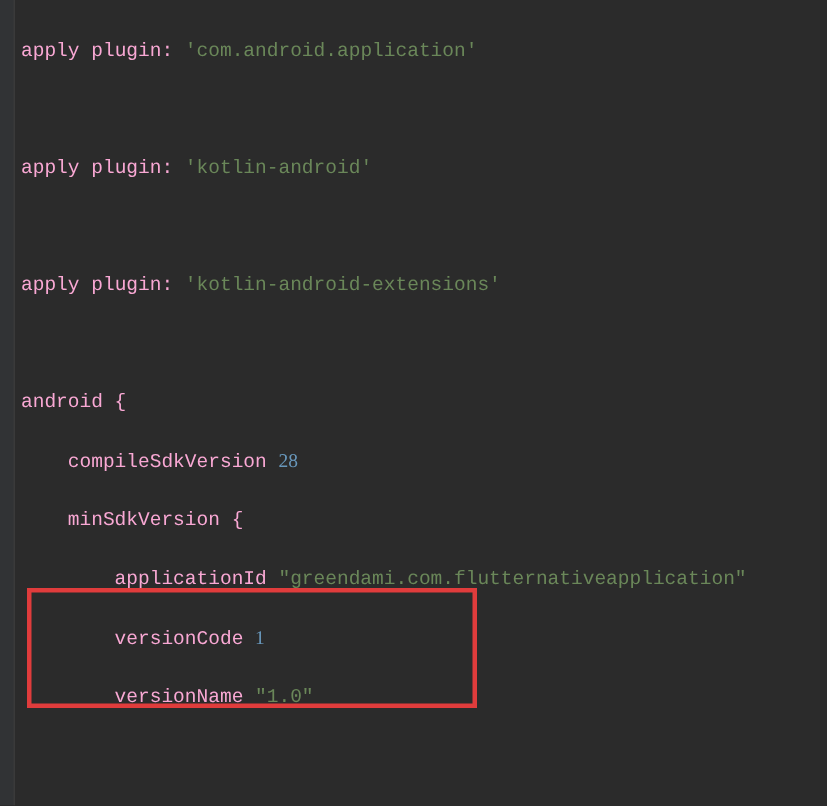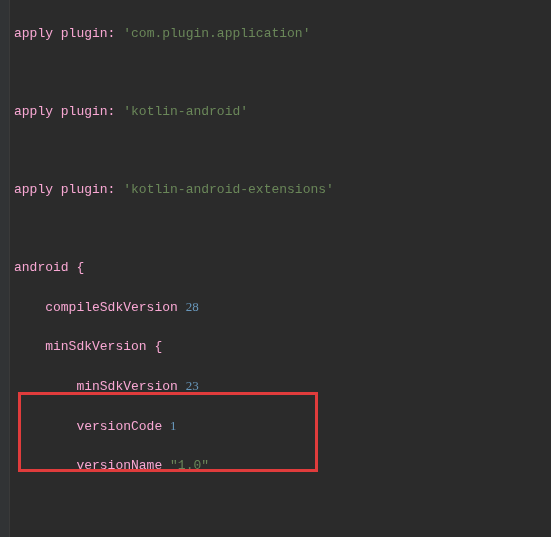--- a/index.html
+++ b/index.html
@@ -35,30 +35,30 @@
     border: 3px solid #e03c3c;
     pointer-events: none;
   }
 </style>
 </head>
 <body>
 
 <div class="gutter"></div>
 
 <div class="editor">
-<div><span class="ident">apply</span><span class="ident"> plugin: </span><span class="str">'com.plugin.application'</span></div>
+<div><span class="ident">apply</span><span class="ident"> plugin: </span><span class="str">'com.android.application'</span></div>
 <div> </div>
 <div><span class="ident">apply</span><span class="ident"> plugin: </span><span class="str">'kotlin-android'</span></div>
 <div> </div>
 <div><span class="ident">apply</span><span class="ident"> plugin: </span><span class="str">'kotlin-android-extensions'</span></div>
 <div> </div>
 <div><span class="ident">android {</span></div>
 <div><span class="ident">    compileSdkVersion </span><span class="num">28</span></div>
 <div><span class="ident">    minSdkVersion {</span></div>
-<div><span class="ident">        minSdkVersion </span><span class="num">23</span></div>
+<div><span class="ident">        applicationId </span><span class="str">"greendami.com.flutternativeapplication"</span></div>
 <div><span class="ident">        versionCode </span><span class="num">1</span></div>
 <div><span class="ident">        versionName </span><span class="str">"1.0"</span></div>
 
 
 
 
 
 
 
 

